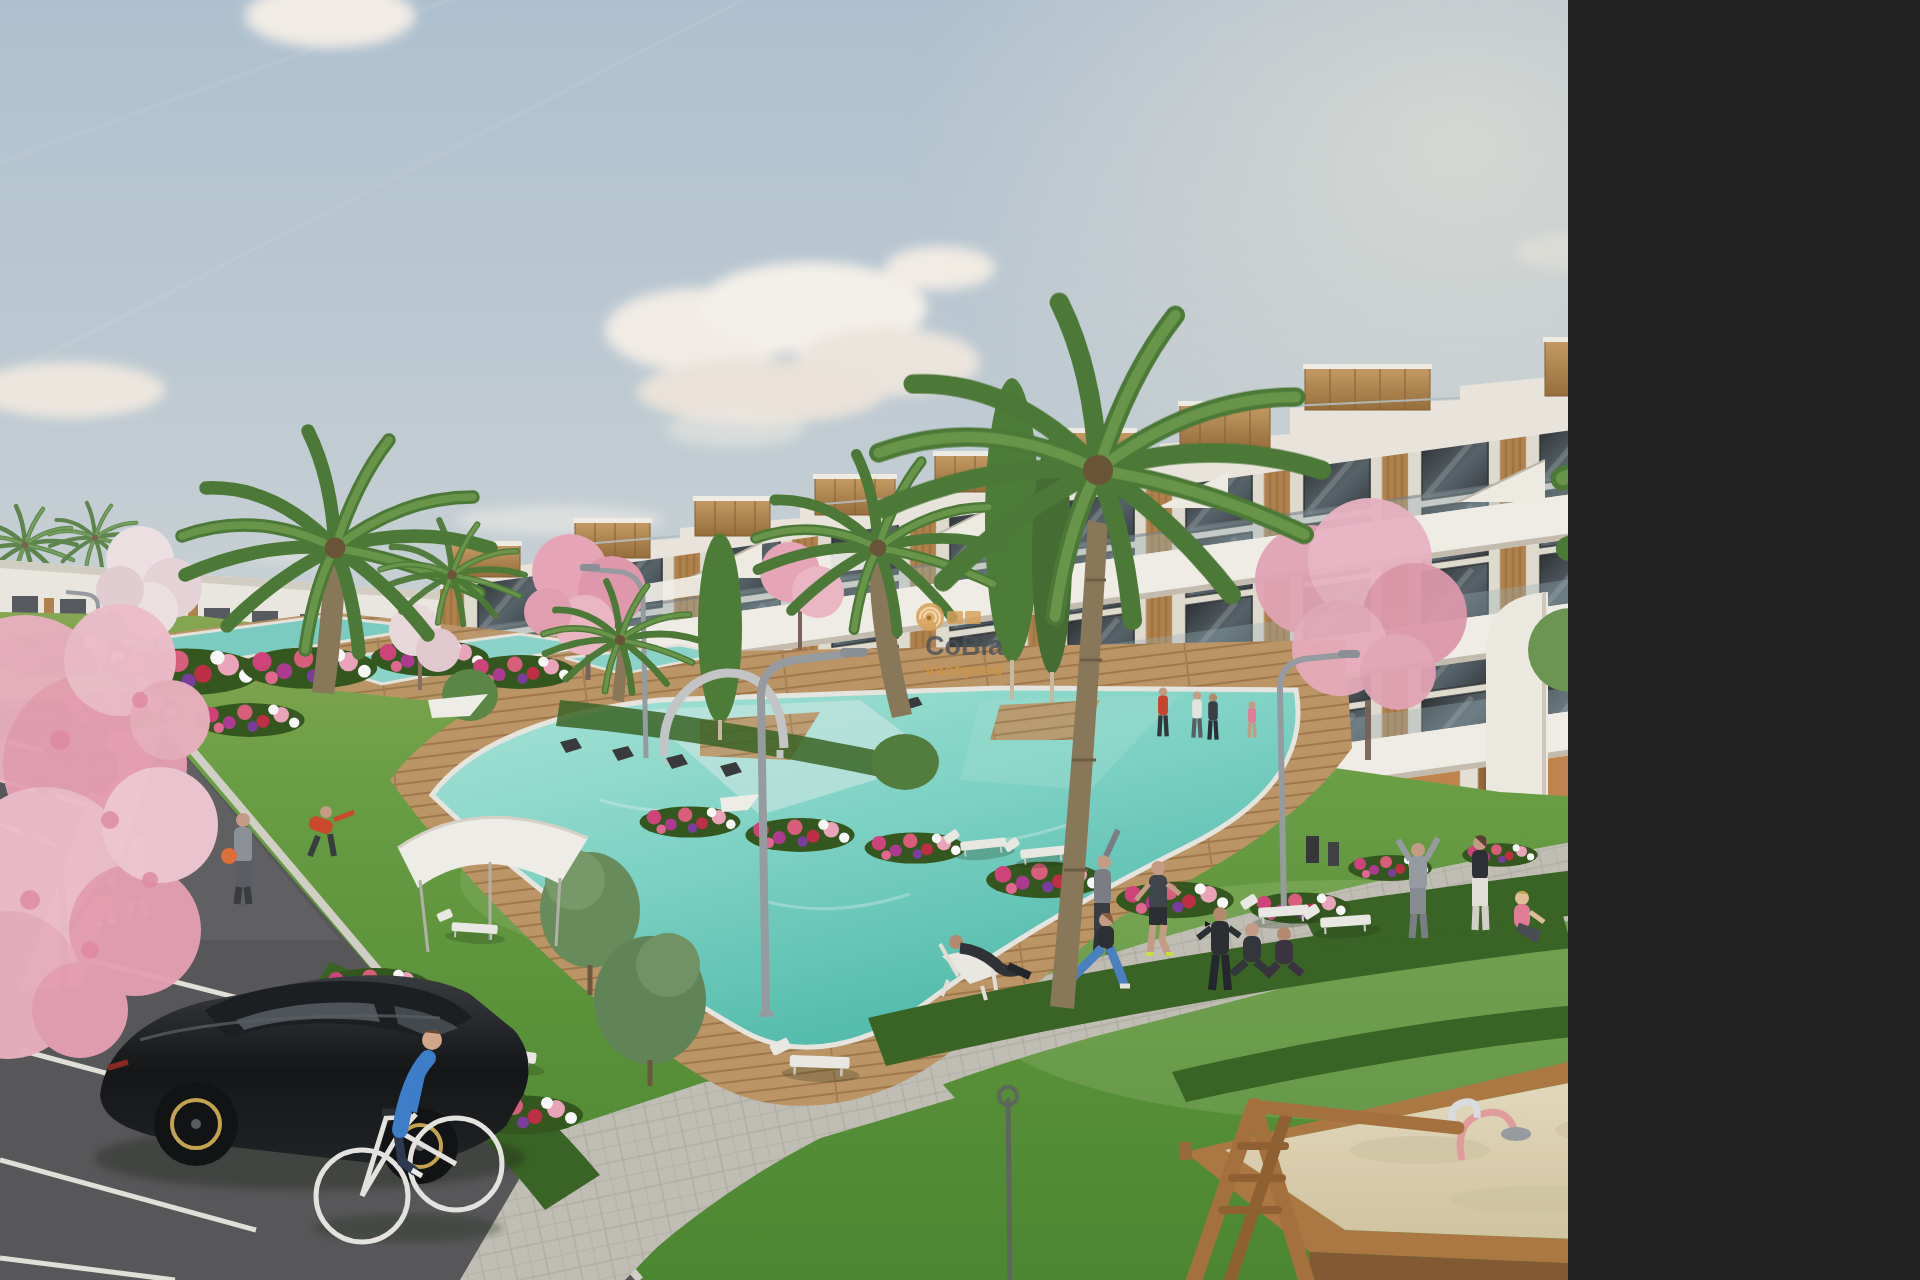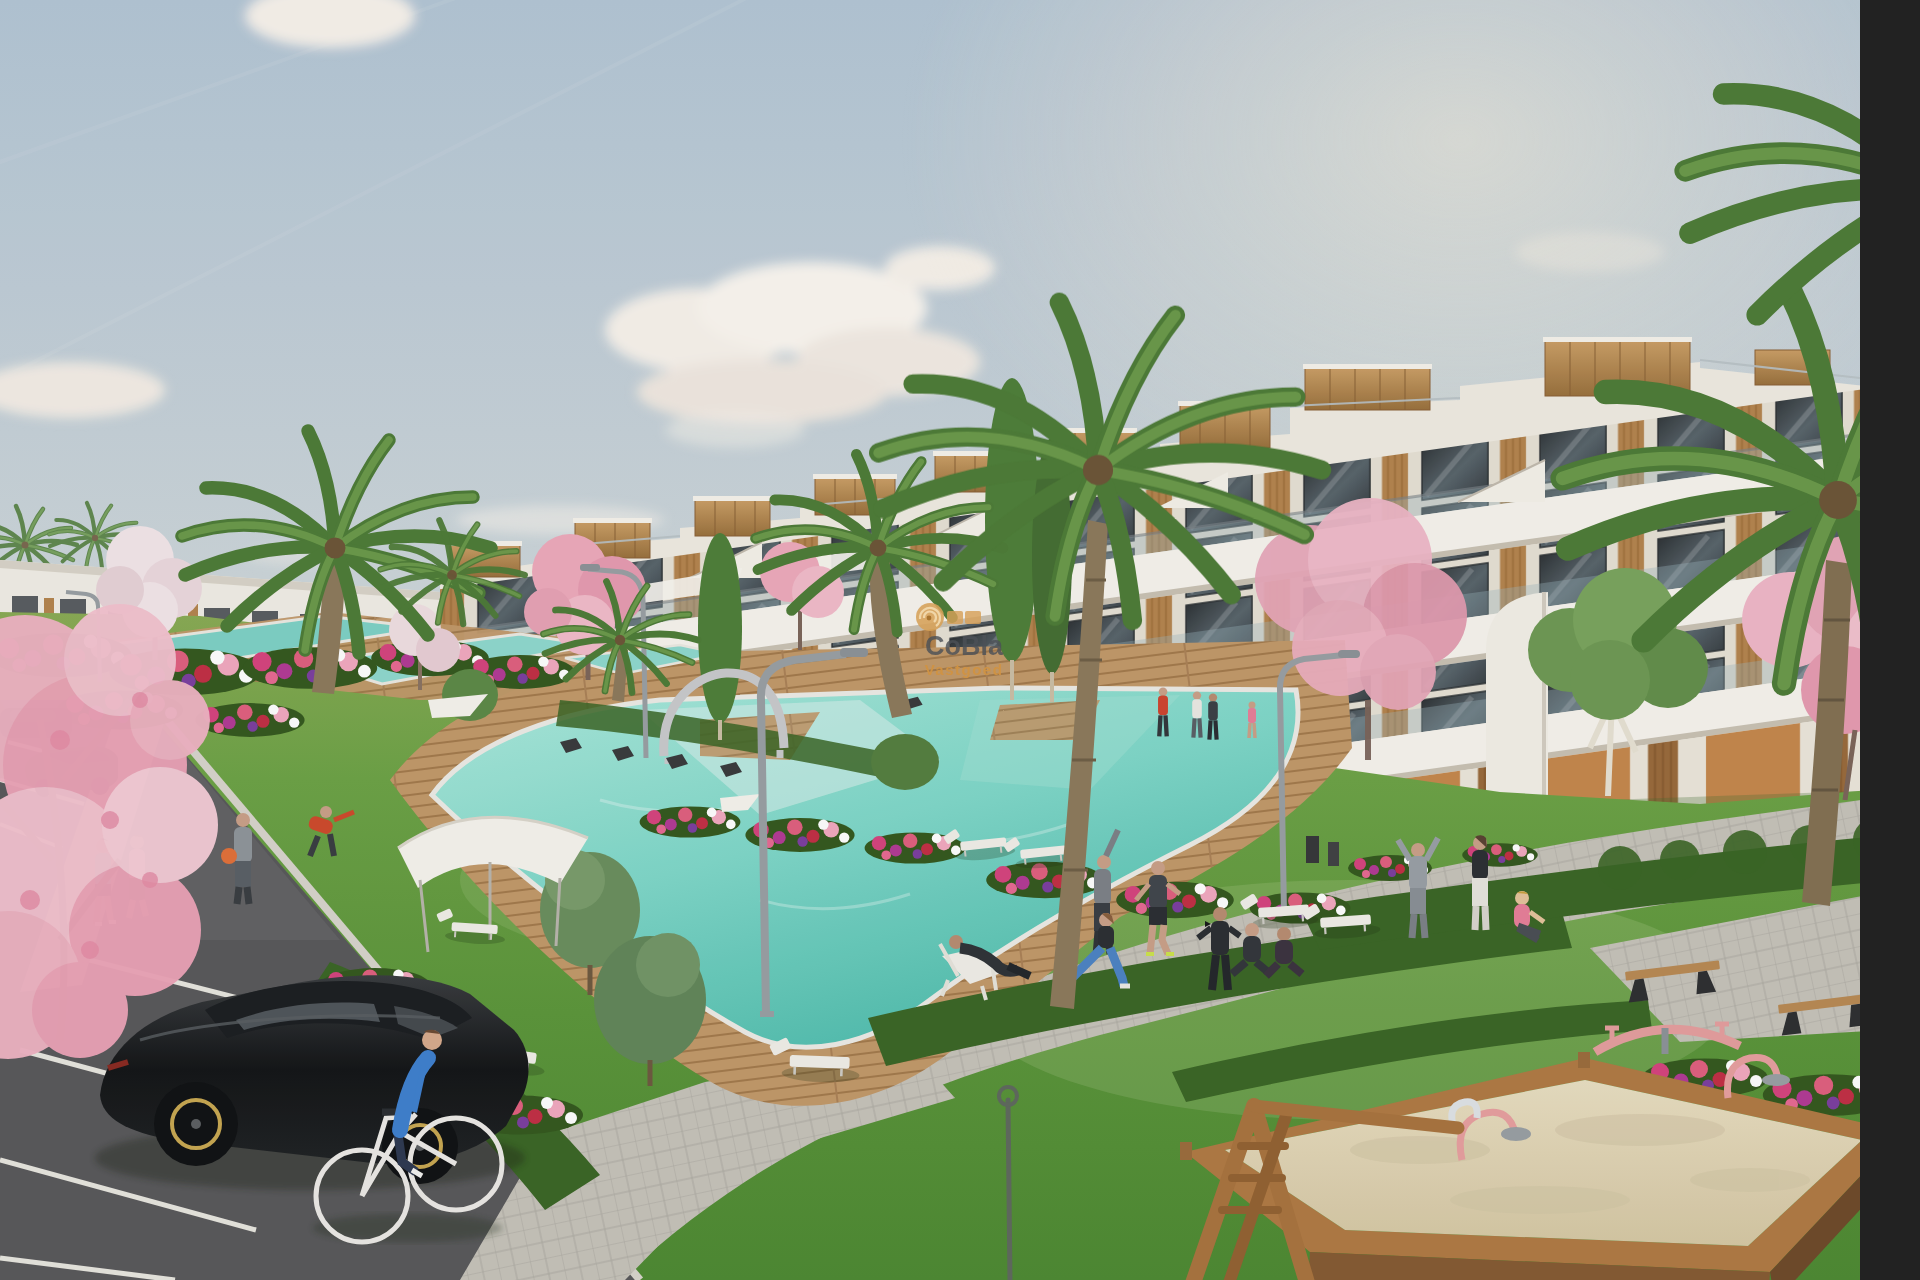--- a/index.html
+++ b/index.html
@@ -1,16 +1,16 @@
 <!DOCTYPE html>
 <html><head>
 <meta charset="utf-8">
 <style>
   html,body{margin:0;padding:0;background:#222;}
-  .stage{position:relative;width:1860px;height:1280px;overflow:hidden;
+  .stage{position:relative;width:1568px;height:1280px;overflow:hidden;
          font-family:"Liberation Sans",sans-serif;background:#c7d3dc;}
   .stage svg{position:absolute;left:0;top:0;}
   
   .watermark{position:absolute;left:914px;top:602px;width:100px;text-align:center;
              pointer-events:none;line-height:1;}
   .wm-logo{display:flex;align-items:center;justify-content:center;gap:2px;height:30px;}
   .wm-rect{display:inline-block;width:16px;height:13px;border-radius:2px;
            background:rgba(214,160,88,.82);}
   .wm-brand{font-size:27px;font-weight:bold;color:rgba(76,81,87,.82);
             letter-spacing:0px;margin-top:1px;}

